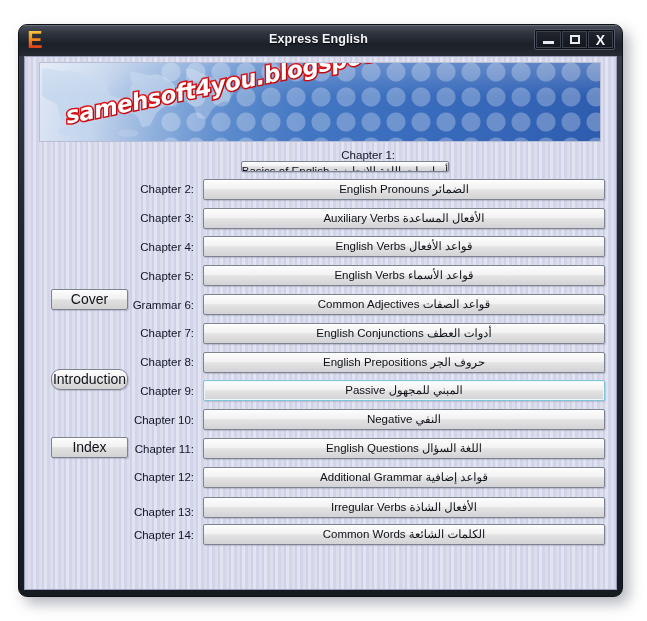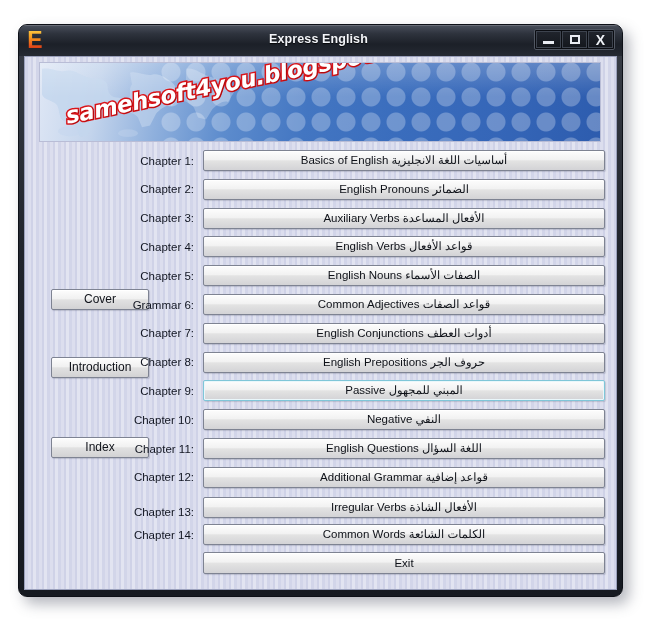--- a/index.html
+++ b/index.html
@@ -204,36 +204,36 @@
       0 0 1px #d9161b,
       1px 1px 0 rgba(140,0,0,0.55);
     user-select: none;
     pointer-events: none;
   }
 
   
   .side-btn {
     position: absolute;
     left: 26px;
-    width: 98px;
+    width: 77px;
     height: 21px;
     box-sizing: border-box;
     border: 1px solid #7e8392;
     border-radius: 2px;
     background: linear-gradient(180deg, #fdfdfd 0%, #f1f1f1 45%, #e1e1e1 52%, #d2d2d4 100%);
     color: #10131a;
-    font-size: 12px;
+    font-size: 14px;
     text-align: center;
     line-height: 19px;
     cursor: pointer;
     box-shadow: inset 0 1px 0 #ffffff, 1px 1px 1px rgba(70,75,95,0.22);
     user-select: none;
   }
   #btn-cover { top: 232px; }
-  #btn-intro { top: 300px; }
+  #btn-intro { top: 312px; border-radius: 9px; }
   #btn-index { top: 380px; }
 
   
   .chapter-row {
     position: absolute;
     left: 60px;
     width: 520px;
     height: 23px;
     display: flex;
     align-items: center;
@@ -339,39 +339,39 @@
         <div class="banner-dots"></div>
         <div class="banner-sheen"></div>
         <div id="watermark">samehsoft4you.blogspot.com</div>
       </div>
 
       <div class="side-btn" id="btn-cover">Cover</div>
       <div class="side-btn" id="btn-intro">Introduction</div>
       <div class="side-btn" id="btn-index">Index</div>
 
       <div id="chapter-list">
-          <div class="chapter-row" style="top: 92px;">
+          <div class="chapter-row" style="top: 92px; flex-direction: column;">
             <div class="chapter-label">Chapter 1:</div>
             <div class="chapter-btn">أساسيات اللغة الانجليزية Basics of English</div>
           </div>
           <div class="chapter-row" style="top: 120.8px;">
             <div class="chapter-label">Chapter 2:</div>
             <div class="chapter-btn">الضمائر English Pronouns</div>
           </div>
           <div class="chapter-row" style="top: 149.6px;">
             <div class="chapter-label">Chapter 3:</div>
             <div class="chapter-btn">الأفعال المساعدة Auxiliary Verbs</div>
           </div>
           <div class="chapter-row" style="top: 178.4px;">
             <div class="chapter-label">Chapter 4:</div>
             <div class="chapter-btn">قواعد الأفعال English Verbs</div>
           </div>
           <div class="chapter-row" style="top: 207.2px;">
             <div class="chapter-label">Chapter 5:</div>
-            <div class="chapter-btn">الصفات الأسماء English Nouns</div>
+            <div class="chapter-btn">قواعد الأسماء English Verbs</div>
           </div>
           <div class="chapter-row" style="top: 236px;">
             <div class="chapter-label">Grammar 6:</div>
             <div class="chapter-btn">قواعد الصفات Common Adjectives</div>
           </div>
           <div class="chapter-row" style="top: 264.8px; align-items: center;">
             <div class="chapter-label">Chapter 7:</div>
             <div class="chapter-btn">أدوات العطف English Conjunctions</div>
           </div>
           <div class="chapter-row" style="top: 293.6px;">
@@ -397,17 +397,16 @@
           <div class="chapter-row" style="top: 437.6px; align-items: flex-end;">
             <div class="chapter-label">Chapter 13:</div>
             <div class="chapter-btn">الأفعال الشاذة Irregular Verbs</div>
           </div>
           <div class="chapter-row" style="top: 466.4px;">
             <div class="chapter-label">Chapter 14:</div>
             <div class="chapter-btn">الكلمات الشائعة Common Words</div>
           </div>
         </div>
 
-      <div id="exit-btn">Exit</div>
 
     </div>
   </div>
 </div>
 
 </body></html>

